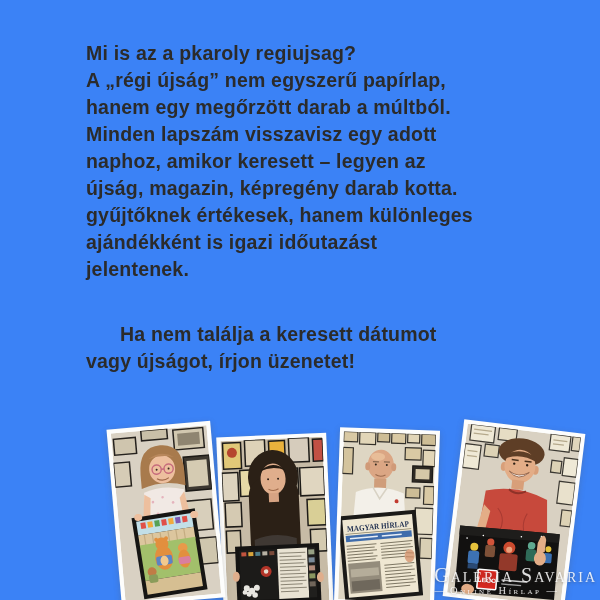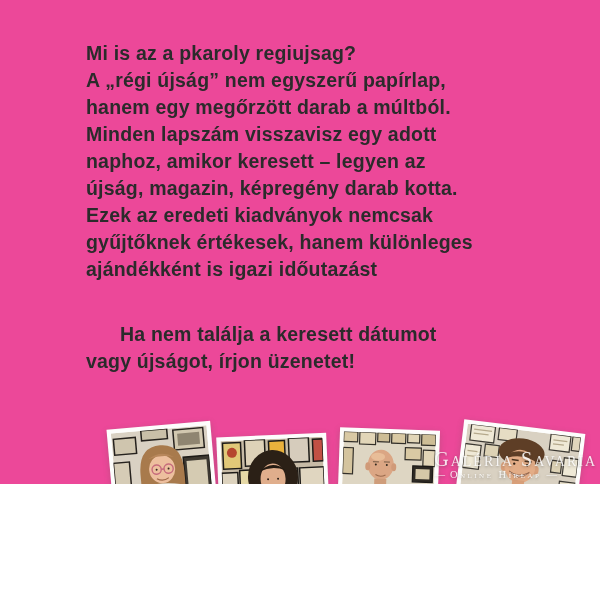--- a/index.html
+++ b/index.html
@@ -1,17 +1,17 @@
 <!DOCTYPE html>
 <html><head>
 <meta charset="utf-8">
 <style>
   html,body{margin:0;padding:0;background:#ffffff;}
   body{width:600px;height:600px;font-family:"Liberation Sans","DejaVu Sans",sans-serif;}
-  .canvas{position:relative;width:600px;height:484px;background:#ec4899;overflow:hidden;}
+  .canvas{position:relative;width:600px;height:600px;background:#3b82f6;overflow:hidden;}
 
   
   .text-block{
     position:absolute;left:86px;top:40px;width:460px;
     color:#2b2b2b;font-size:19.5px;line-height:27px;font-weight:600;
     letter-spacing:0.2px;
   }
   .text-block .line{white-space:nowrap;}
   .para2{margin-top:38px;}
   .indent-first{padding-left:34px;}
@@ -46,23 +46,23 @@
 <main class="canvas">
 
   <section class="text-block">
     <div>
       <div class="line">Mi is az a pkaroly regiujsag?</div>
       <div class="line">A „régi újság” nem egyszerű papírlap,</div>
       <div class="line">hanem egy megőrzött darab a múltból.</div>
       <div class="line">Minden lapszám visszavisz egy adott</div>
       <div class="line">naphoz, amikor keresett – legyen az</div>
       <div class="line">újság, magazin, képregény darab kotta.</div>
-      <div class="line">Ezek az eredeti kiadványok nemcsak</div>
       <div class="line">gyűjtőknek értékesek, hanem különleges</div>
       <div class="line">ajándékként is igazi időutazást</div>
+      <div class="line">jelentenek.</div>
     </div>
     <div class="para2">
       <div class="line indent-first">Ha nem találja a keresett dátumot</div>
       <div class="line">vagy újságot, írjon üzenetet!</div>
     </div>
   </section>
 
   <section>
 
     <figure class="photo photo-1" title="Kislány szemüvegben, bekeretezett képregény-címlappal">

